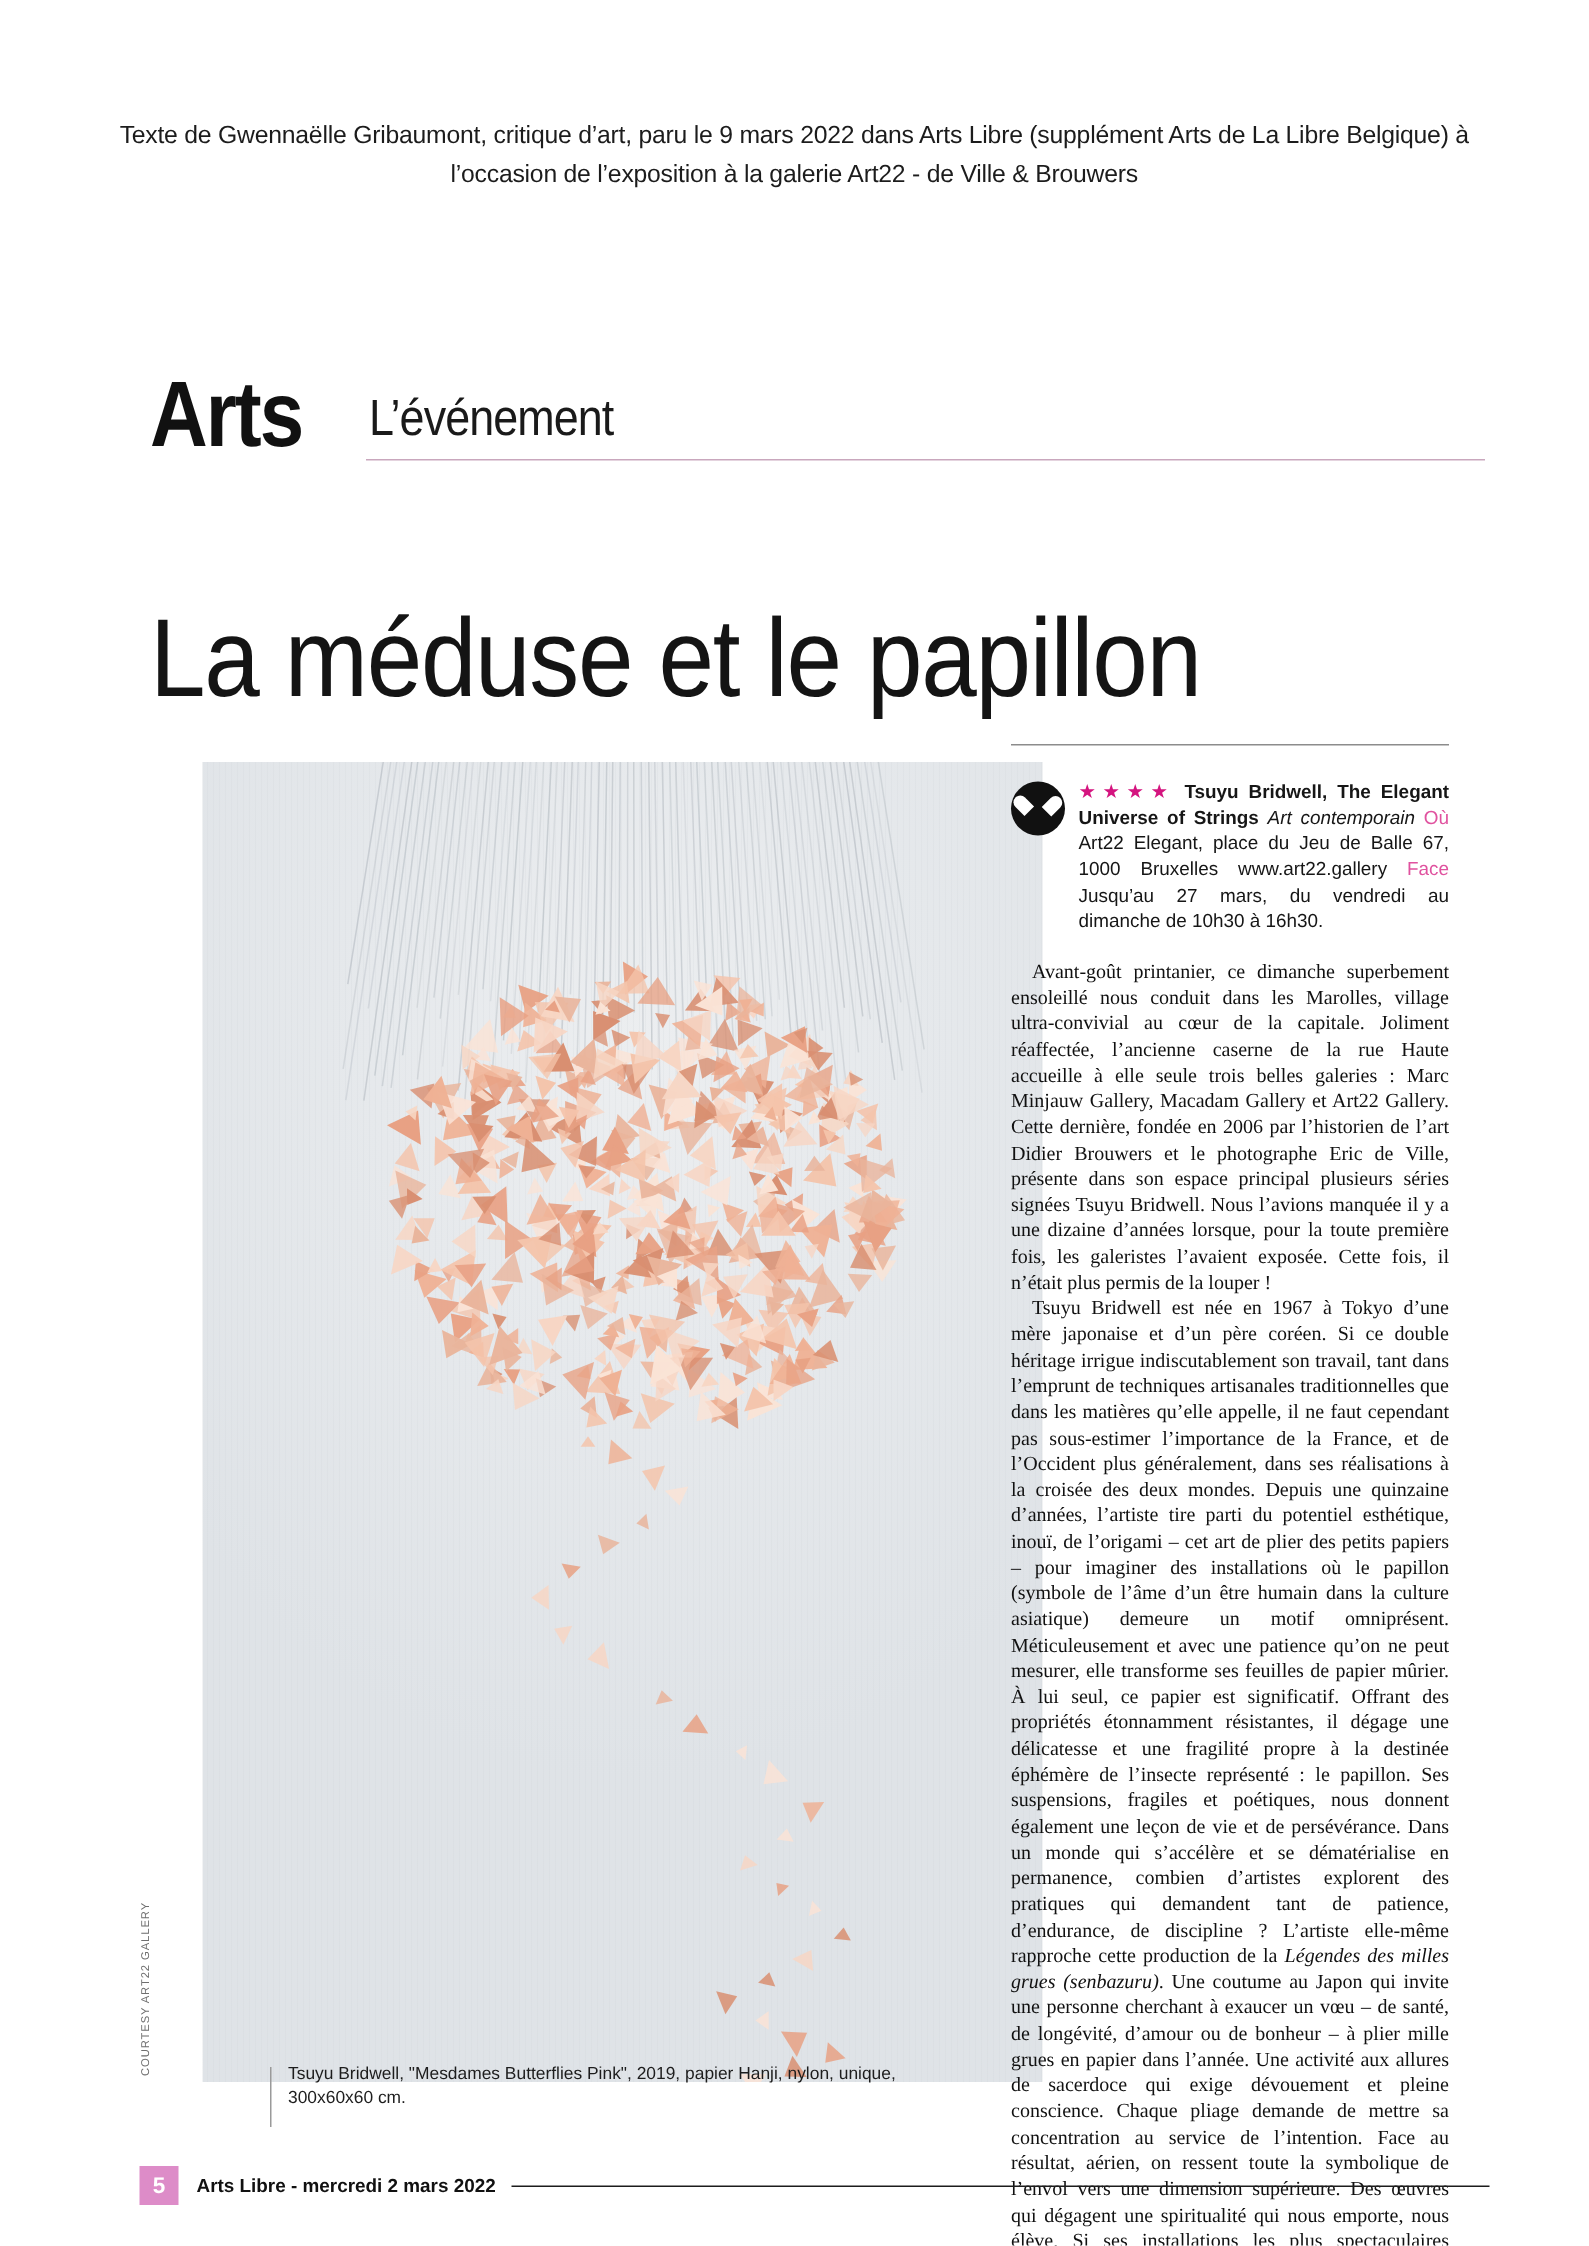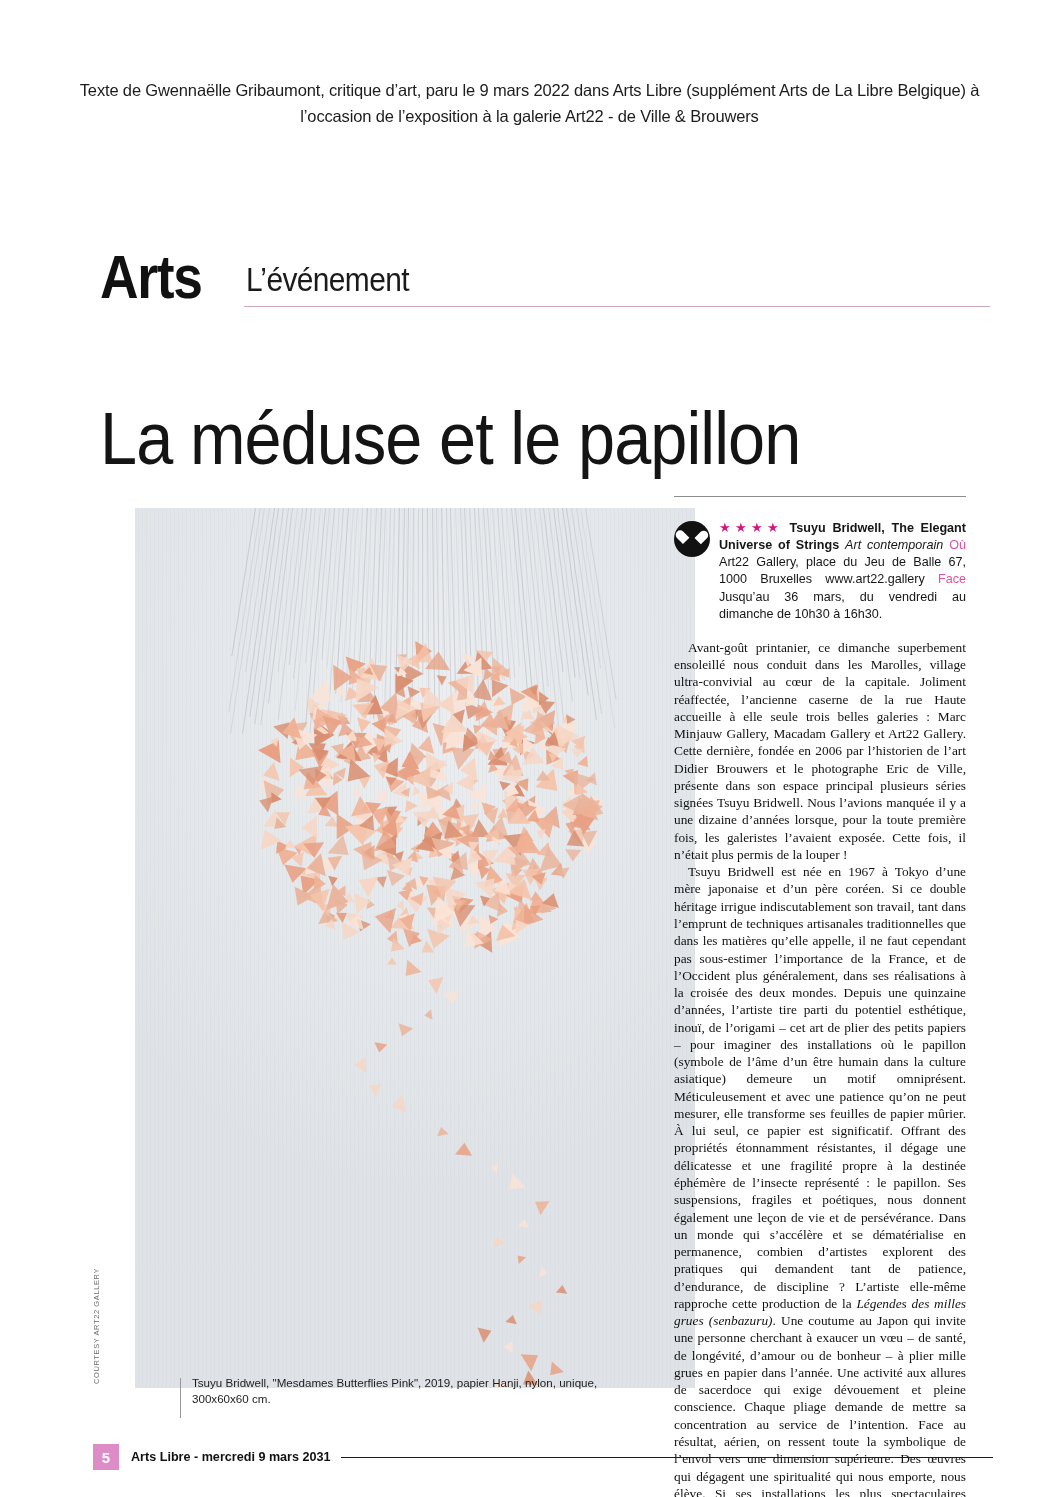--- a/index.html
+++ b/index.html
@@ -957,29 +957,29 @@
   <div class="col-rule-top"></div>
 
 
   <div class="infobox">
     <div class="heart-badge"></div>
     <div class="infotext">
       <span class="stars">★★★★</span>
       <span class="info-title">Tsuyu Bridwell, The Elegant Universe of Strings</span>
       <span class="info-ital">Art contemporain</span>
       <span class="info-key">Où</span>
-      <span>Art22 Gallery, place du Jeu de Balle 67, 1000 Bruxelles www.art22.gallery</span>
+      <span>Art22 Elegant, place du Jeu de Balle 67, 1000 Bruxelles www.art22.gallery</span>
       <span class="info-key">Face</span>
-      <span>Jusqu’au 36 mars, du vendredi au dimanche de 10h30 à 16h30.</span>
+      <span>Jusqu’au 27 mars, du vendredi au dimanche de 10h30 à 16h30.</span>
     </div>
   </div>
 
   <div class="body-text">
     <p>Avant-goût printanier, ce dimanche superbement ensoleillé nous conduit dans les Marolles, village ultra-convivial au cœur de la capitale. Joliment réaffectée, l’ancienne caserne de la rue Haute accueille à elle seule trois belles galeries : Marc Minjauw Gallery, Macadam Gallery et Art22 Gallery. Cette dernière, fondée en 2006 par l’historien de l’art Didier Brouwers et le photographe Eric de Ville, présente dans son espace principal plusieurs séries signées Tsuyu Bridwell. Nous l’avions manquée il y a une dizaine d’années lorsque, pour la toute première fois, les galeristes l’avaient exposée. Cette fois, il n’était plus permis de la louper !</p>
     <p><span>Tsuyu Bridwell est née en 1967 à Tokyo d’une mère japonaise et d’un père coréen. Si ce double héritage irrigue indiscutablement son travail, tant dans l’emprunt de techniques artisanales traditionnelles que dans les matières qu’elle appelle, il ne faut cependant pas sous-estimer l’importance de la France, et de l’Occident plus généralement, dans ses réalisations à la croisée des deux mondes. Depuis une quinzaine d’années, l’artiste tire parti du potentiel esthétique, inouï, de l’origami – cet art de plier des petits papiers – pour imaginer des installations où le papillon (symbole de l’âme d’un être humain dans la culture asiatique) demeure un motif omniprésent. Méticuleusement et avec une patience qu’on ne peut mesurer, elle transforme ses feuilles de papier mûrier. À lui seul, ce papier est significatif. Offrant des propriétés étonnamment résistantes, il dégage une délicatesse et une fragilité propre à la destinée éphémère de l’insecte représenté : le papillon. Ses suspensions, fragiles et poétiques, nous donnent également une leçon de vie et de persévérance. Dans un monde qui s’accélère et se dématérialise en permanence, combien d’artistes explorent des pratiques qui demandent tant de patience, d’endurance, de discipline ? L’artiste elle-même rapproche cette production de la </span><em>Légendes des milles grues (senbazuru)</em><span>. Une coutume au Japon qui invite une personne cherchant à exaucer un vœu – de santé, de longévité, d’amour ou de bonheur – à plier mille grues en papier dans l’année. Une activité aux allures de sacerdoce qui exige dévouement et pleine conscience. Chaque pliage demande de mettre sa concentration au service de l’intention. Face au résultat, aérien, on ressent toute la symbolique de l’envol vers une dimension supérieure. Des œuvres qui dégagent une spiritualité qui nous emporte, nous élève. Si ses installations les plus spectaculaires peuvent atteindre les 15 000 papillons pliés un par un par l’artiste elle-même, les deux grandes suspensions présentées chez Art22 comptent quelque 2 500 spécimens. Des réalisations qui ouvrent de</span></p>
   </div>
 </div>
 
 <div class="footer">
   <div class="page-badge">5</div>
-  <div class="footer-label">Arts Libre - mercredi 9 mars 2031</div>
+  <div class="footer-label">Arts Libre - mercredi 2 mars 2022</div>
   <div class="footer-rule"></div>
 </div>
 
 </body></html>

